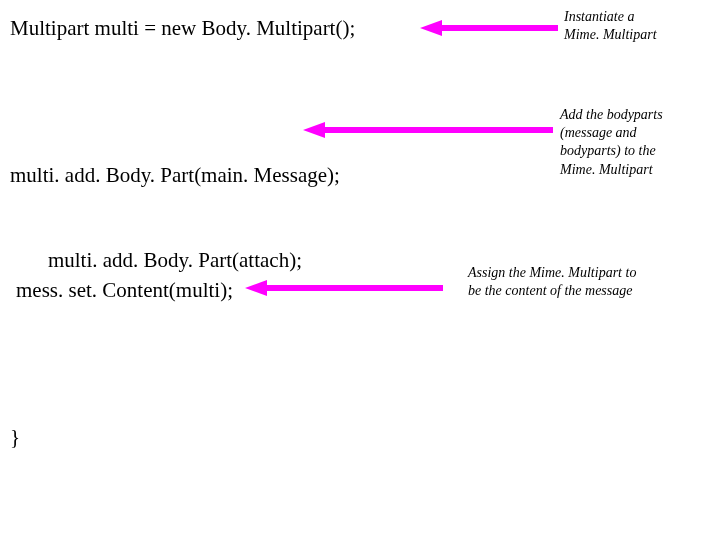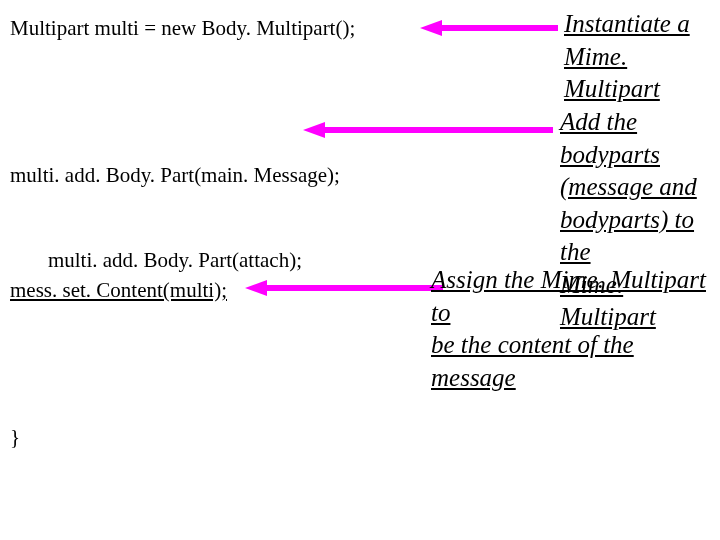--- a/index.html
+++ b/index.html
@@ -16,23 +16,22 @@
     position: absolute;
     color: #000000;
     font-size: 21px;
     line-height: 1.35;
     white-space: pre;
   }
   .annot {
     position: absolute;
     color: #000000;
     font-style: italic;
-    font-size: 25px;
+    font-size: 14px;
     line-height: 1.3;
-    text-decoration: underline;
   }
   .arrow {
     position: absolute;
   }
 </style>
 </head>
 <body>
 
 <div class="code" style="left:10px; top:14px;">Multipart multi = new Body. Multipart();</div>
 
@@ -56,27 +55,27 @@
   <polygon points="0,10 22,2 22,18" fill="#ff00ff"></polygon>
 </svg>
 
 <div class="annot" style="left:560px; top:106px;">
   <div>Add the bodyparts</div>
   <div>(message and</div>
   <div>bodyparts) to the</div>
   <div>Mime. Multipart</div>
 </div>
 
-<div class="code" style="left:10px; top:276px;text-decoration:underline;">mess. set. Content(multi);</div>
+<div class="code" style="left:16px; top:276px;">mess. set. Content(multi);</div>
 
 <svg class="arrow" style="left:245px; top:278px;" width="200" height="20">
   <line x1="18" y1="10" x2="198" y2="10" stroke="#ff00ff" stroke-width="6"></line>
   <polygon points="0,10 22,2 22,18" fill="#ff00ff"></polygon>
 </svg>
 
-<div class="annot" style="left:431px; top:264px;">
+<div class="annot" style="left:468px; top:264px;">
   <div>Assign the Mime. Multipart to</div>
   <div>be the content of the message</div>
 </div>
 
 <div class="code" style="left:10px; top:366px;">
   <div>}</div>
 </div>
 
 </body></html>

